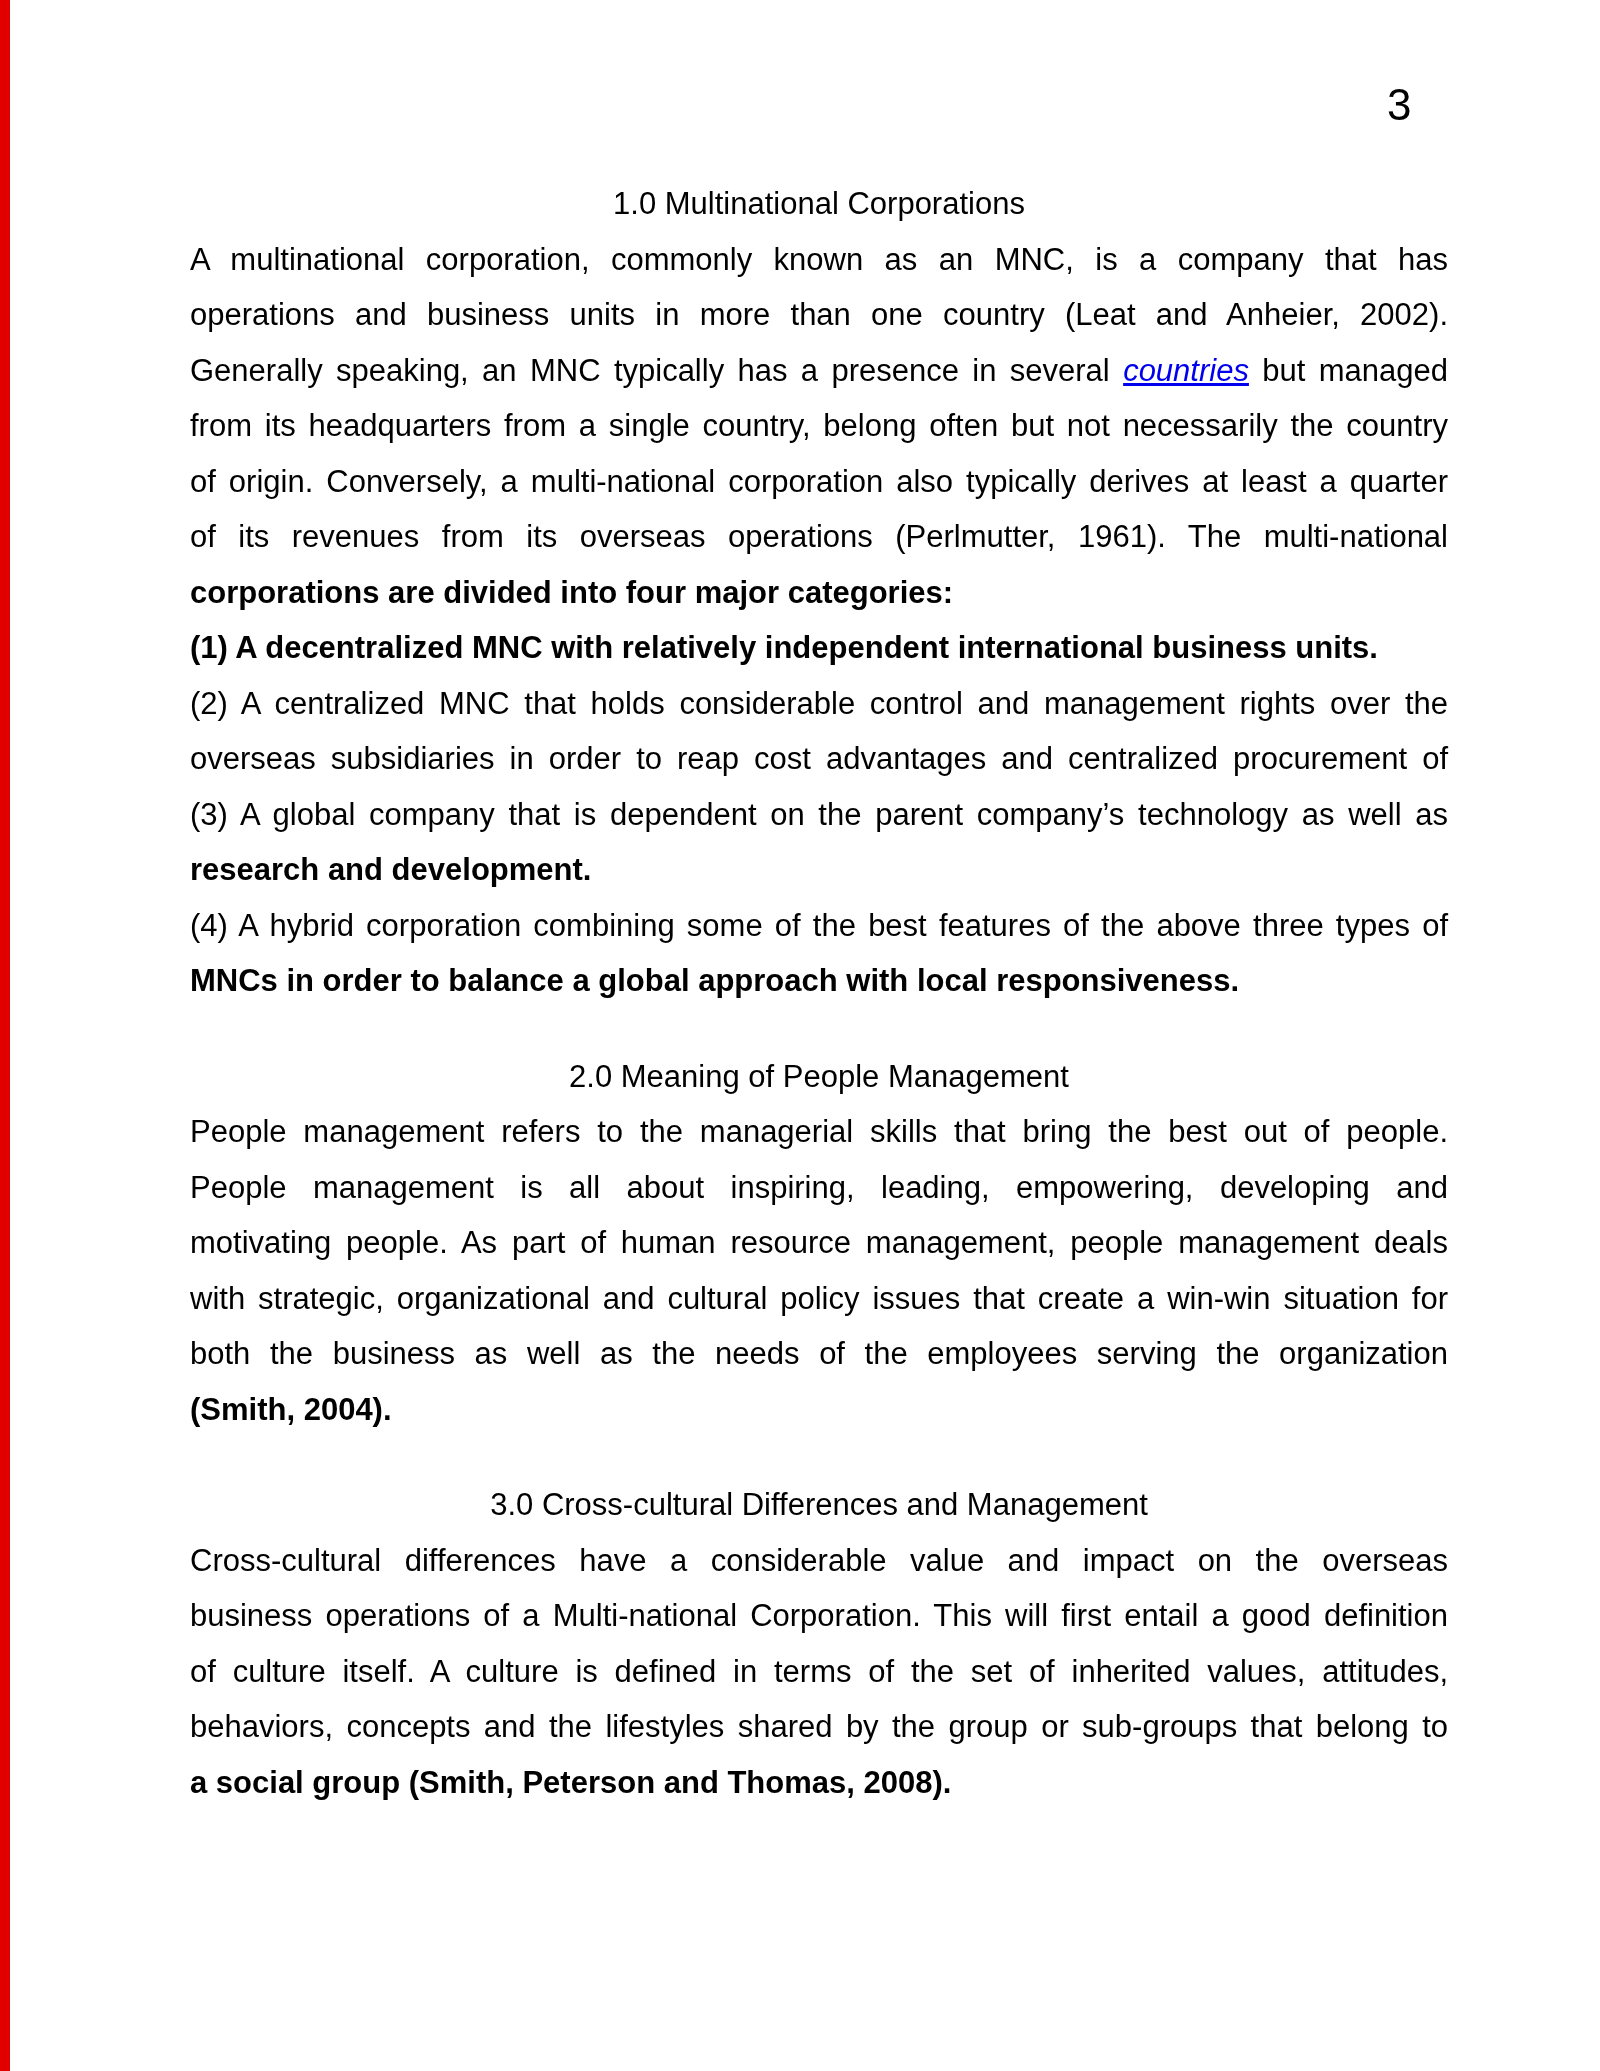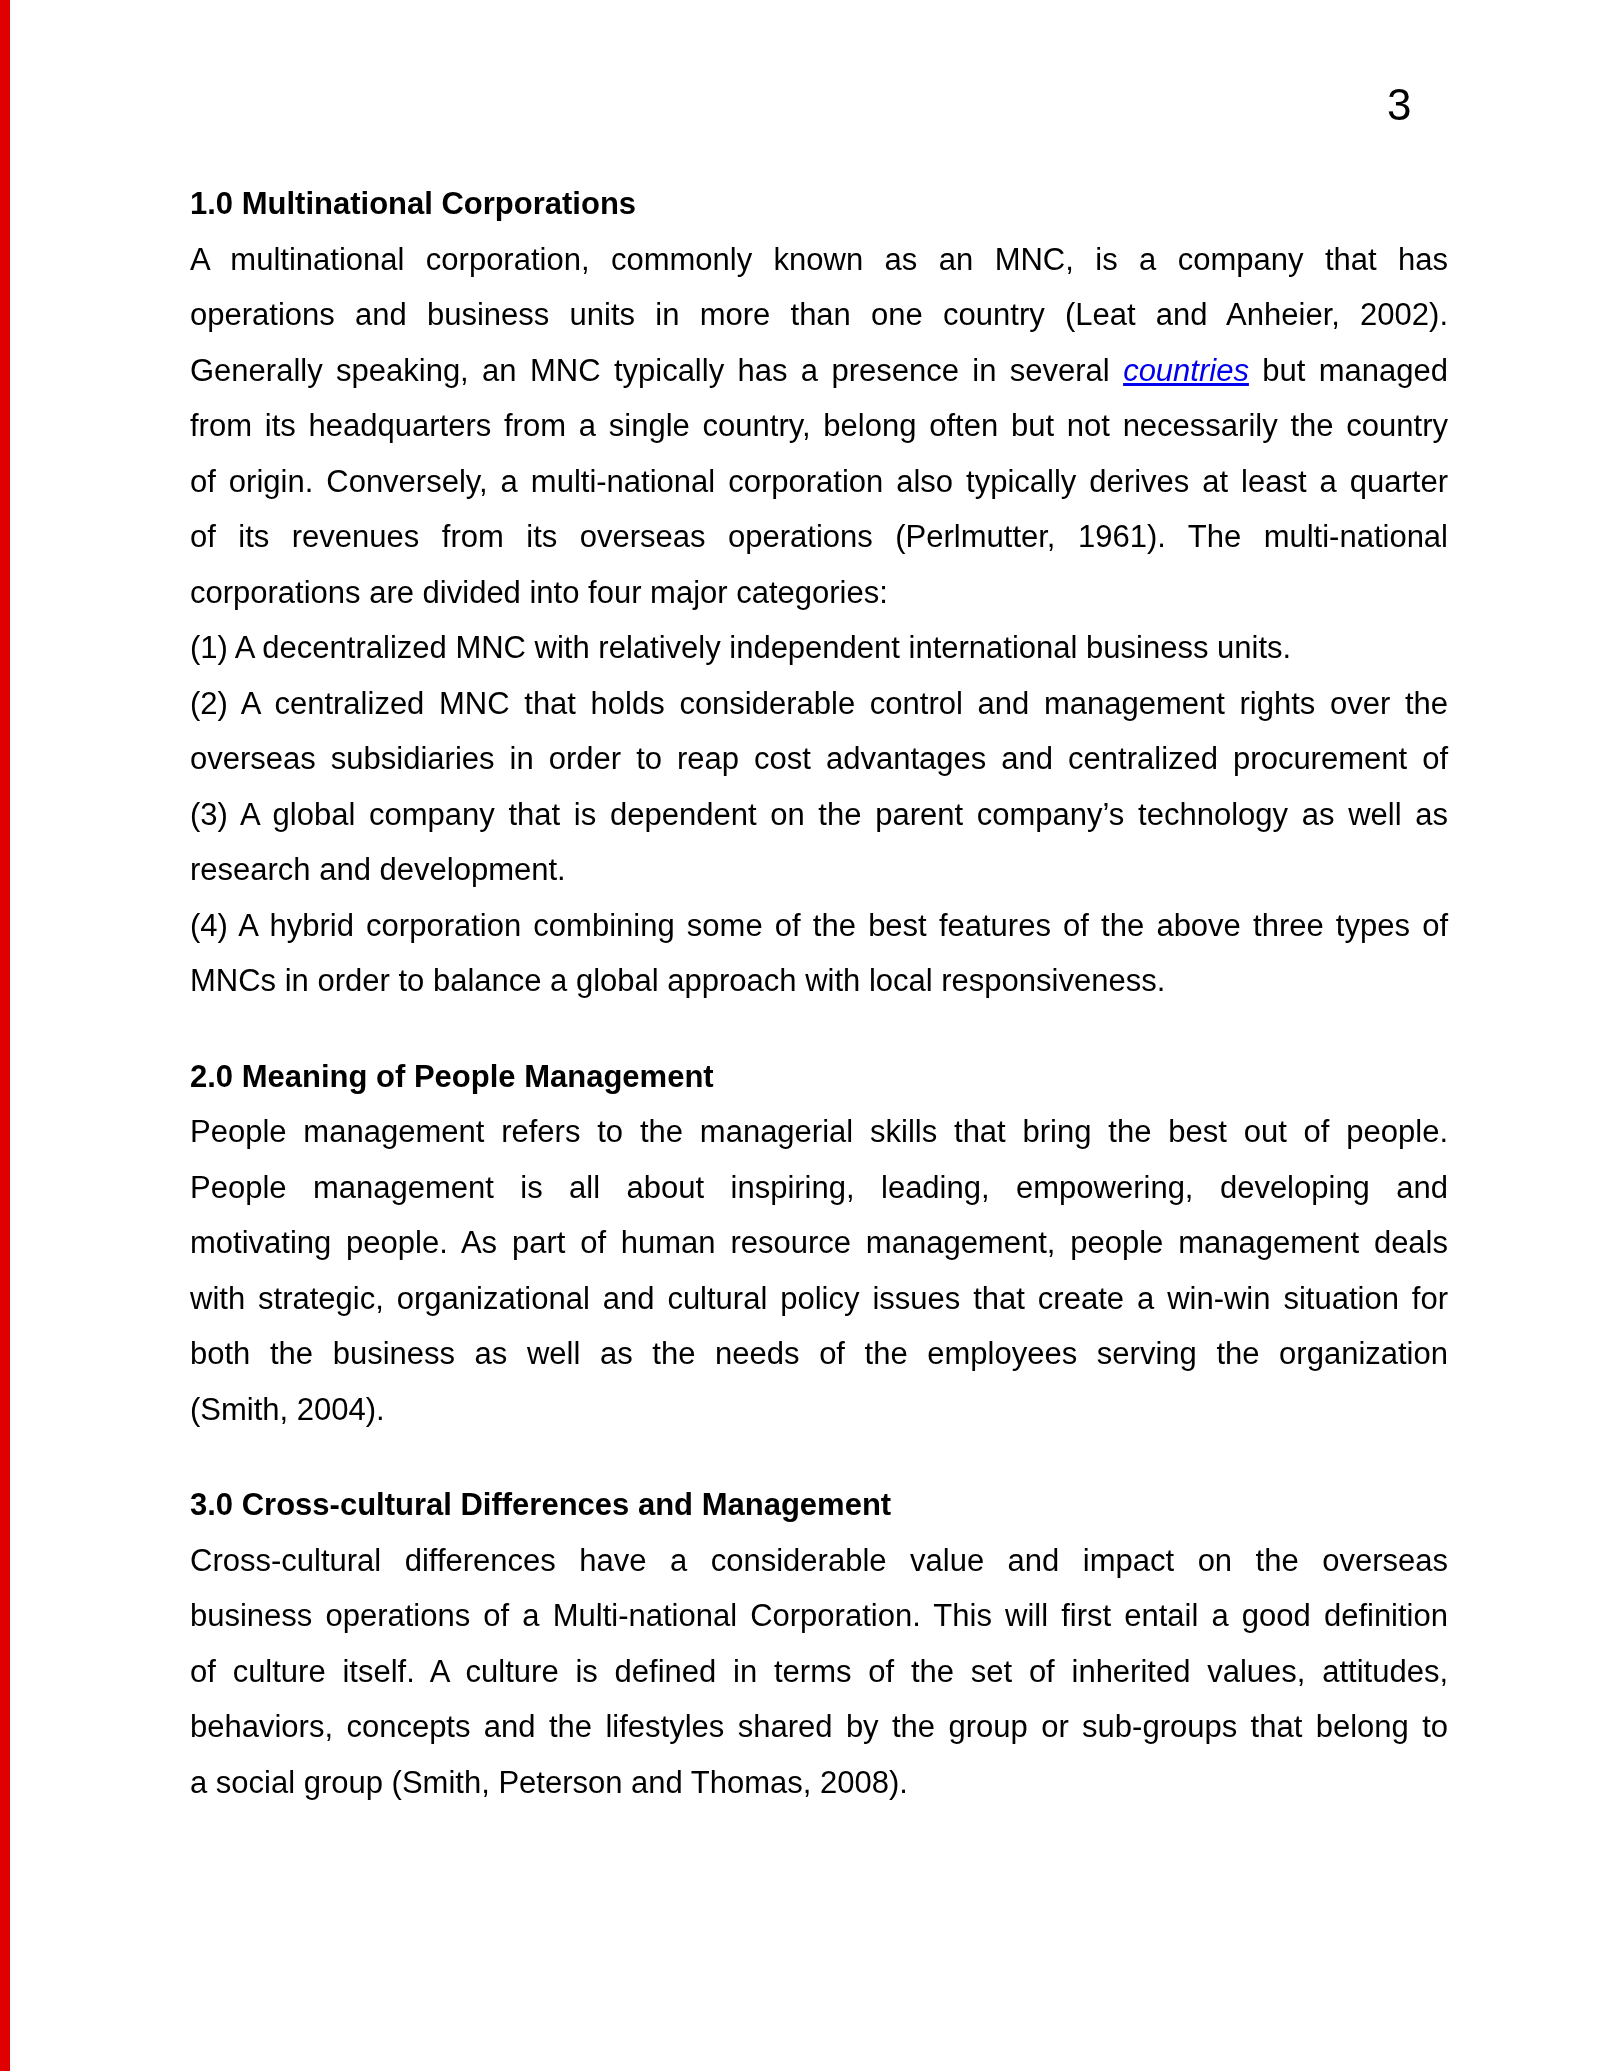--- a/index.html
+++ b/index.html
@@ -16,27 +16,27 @@
   }
   .page-number{
     position:absolute;top:83px;left:1387px;
     font-size:44px;line-height:1;color:#000;
   }
   .content{
     position:absolute;left:190px;top:176px;width:1258px;
     font-size:31px;line-height:55.5px;
   }
   .heading{
-    font-weight:bold;
-    text-align:left;
+    font-weight:normal;
+    text-align:center;
     white-space:nowrap;
   }
   .tline{ text-align:justify; }
   .tline.just{ text-align-last:justify; }
-  .tline.last{ text-align:left; text-align-last:left; }
+  .tline.last{ text-align:left; text-align-last:left;font-weight:bold; }
   .section-gap{ height:40px; }
   .hyperlink{
     text-decoration:underline;
     cursor:pointer;
   }
 </style>
 </head>
 <body>
 
 <div class="page">

